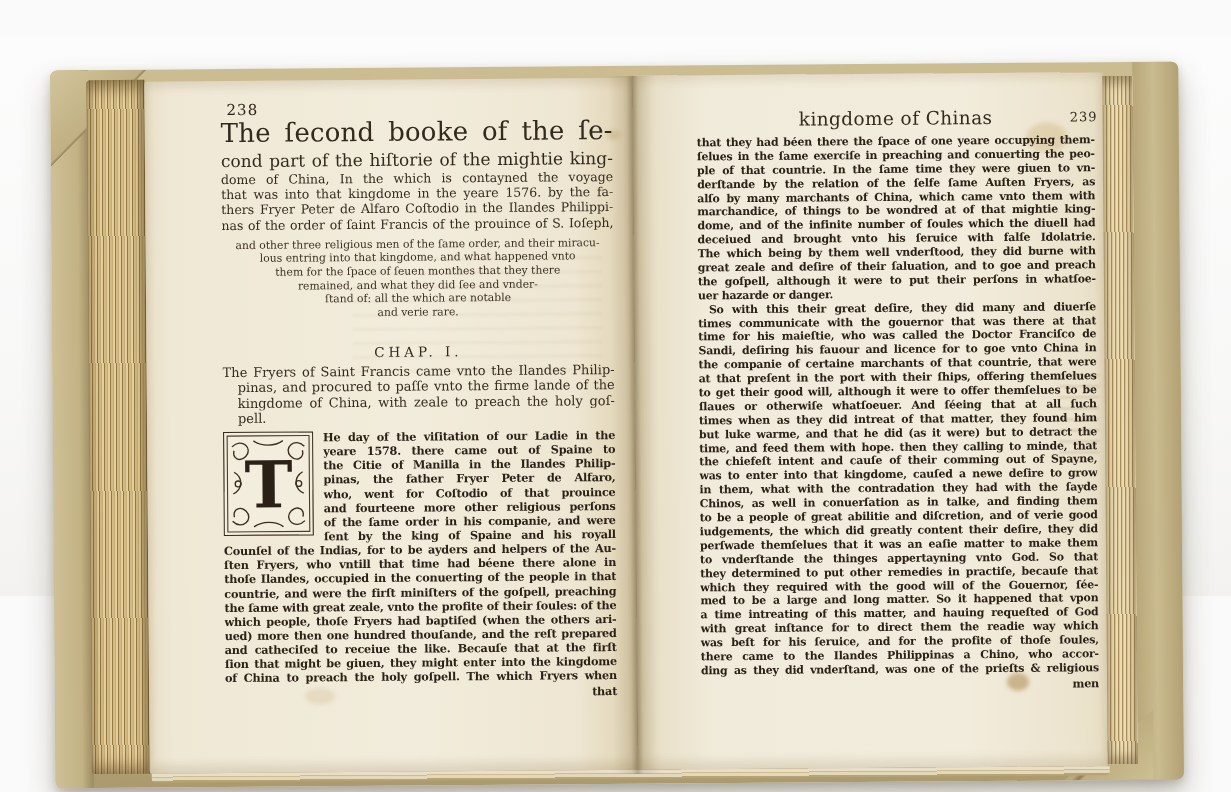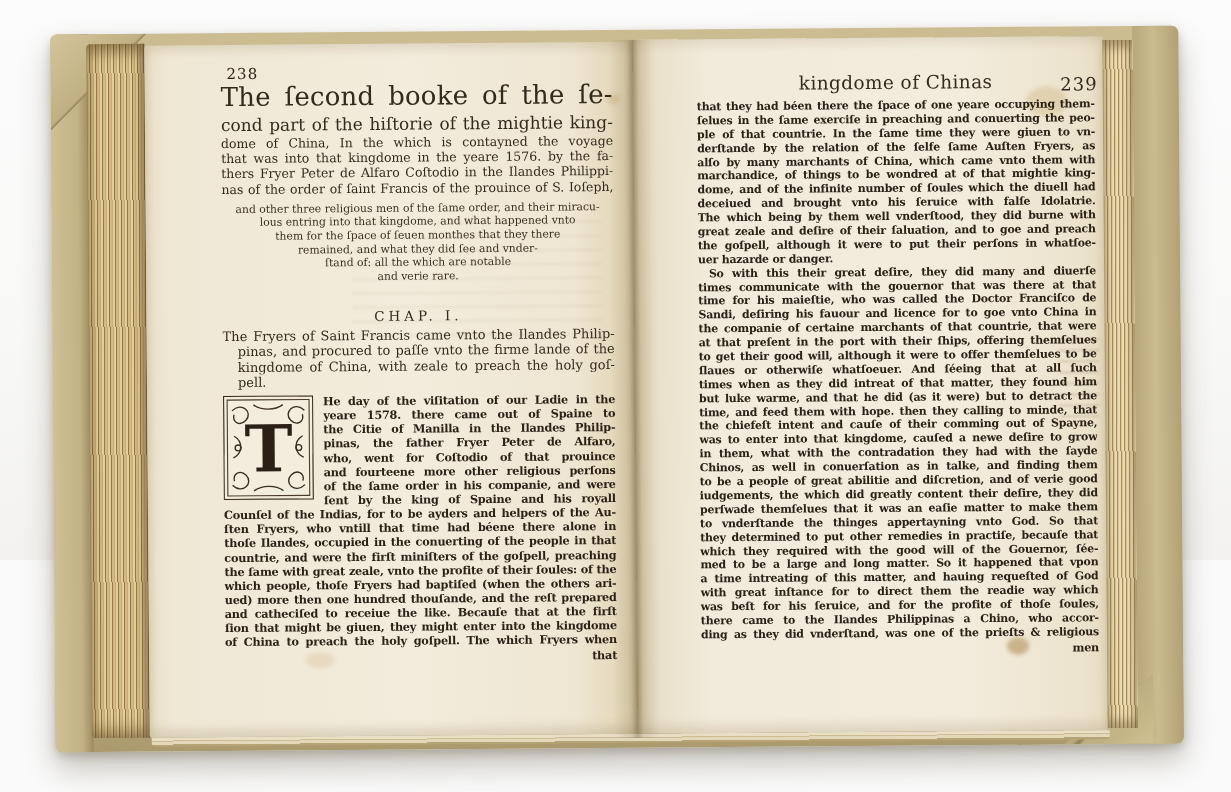--- a/index.html
+++ b/index.html
@@ -4,21 +4,21 @@
 <style>
   :root{
     --bg:#fafafa; --page:#f1ead9; --page-dark:#e3d7ba; --cover:#c6b68c;
     --cover-dark:#a3916a; --ink:#2b2116; --ink-soft:#3a2e1f; --stack:#b49a68;
   }
   *{box-sizing:border-box;}
   html,body{margin:0;padding:0;}
   body{width:1231px;height:792px;background:var(--bg);overflow:hidden;
        font-family:"DejaVu Serif",serif;color:var(--ink);}
   .stage{position:relative;width:1231px;height:560px;
-       background:linear-gradient(180deg,#fcfcfc 0%,#f8f8f7 60%,#f3f2f0 100%);}
+       background:linear-gradient(180deg,#fcfcfc 0%,#f8f8f7 60%,#f3f2f0 100%);margin-top:36px;}
   .book{position:absolute;left:53px;top:30px;width:1128px;height:718px;
         transform:rotate(-0.45deg);}
   .cover{position:absolute;inset:0;border-radius:7px;
         background:linear-gradient(180deg,#cbbc92 0%,#c6b68c 30%,#bcab7e 85%,#ab9a6e 100%);
         box-shadow:0 16px 30px rgba(70,58,34,.30),0 4px 10px rgba(70,58,34,.22);}
   .cover:before{content:"";position:absolute;left:0;top:0;bottom:0;width:38px;border-radius:7px 0 0 7px;
         background:linear-gradient(90deg,#cfc096 0%,#c2b284 70%,#9d8c62 100%);}
   .cover:after{content:"";position:absolute;right:0;top:0;bottom:0;width:46px;border-radius:0 7px 7px 0;
         background:linear-gradient(90deg,#b8a779 0%,#cabb90 45%,#b2a173 100%);}
   .corner-tl{position:absolute;left:0;top:0;width:96px;height:96px;border-radius:7px 0 0 0;
@@ -55,21 +55,21 @@
   .ghost{position:absolute;filter:blur(1.1px);opacity:.5;}
   .ghost-note{left:1006px;top:312px;width:40px;height:80px;
         background:repeating-linear-gradient(180deg,rgba(110,88,55,.38) 0 2px,rgba(0,0,0,0) 2px 11px);}
   .ghost-title{left:300px;top:190px;width:250px;height:120px;opacity:.25;
         background:repeating-linear-gradient(180deg,rgba(120,98,62,.20) 0 3px,rgba(0,0,0,0) 3px 14px);}
   
   .txt{position:absolute;color:var(--ink);}
   .pagenum{font-size:15px;letter-spacing:1px;}
   #pnL{left:176px;top:32px;}
   #rheader{left:645px;top:44px;width:400px;text-align:center;font-size:18.5px;letter-spacing:.4px;color:#342a1d;}
-  #pnR{position:absolute;right:-2px;top:3px;font-size:18px;letter-spacing:1px;text-align:center;}
+  #pnR{position:absolute;right:-2px;top:3px;font-size:13px;letter-spacing:1px;text-align:center;}
   #title{left:170px;top:48px;width:392px;}
   .t-large{font-size:26px;line-height:32px;letter-spacing:.2px;text-align:justify;text-align-last:justify;color:#332a1e;}
   .t-medium{font-size:17px;line-height:22px;margin-top:1px;text-align:justify;text-align-last:justify;color:#332a1e;}
   .t-roman>div{font-size:12.5px;line-height:15.2px;height:15.2px;overflow:hidden;
         text-align:justify;text-align-last:justify;color:#342a1d;}
   .t-small{margin-top:6px;}
   .t-small>div{font-size:10.8px;line-height:13.6px;height:13.6px;overflow:hidden;text-align:center;color:#3a2f20;}
   #chap{left:170px;top:276px;width:392px;text-align:center;font-size:13.5px;letter-spacing:4px;color:#332a1e;}
   #summary{left:170px;top:296px;width:392px;}
   #summary>div{font-size:13px;line-height:15.4px;height:15.4px;overflow:hidden;

